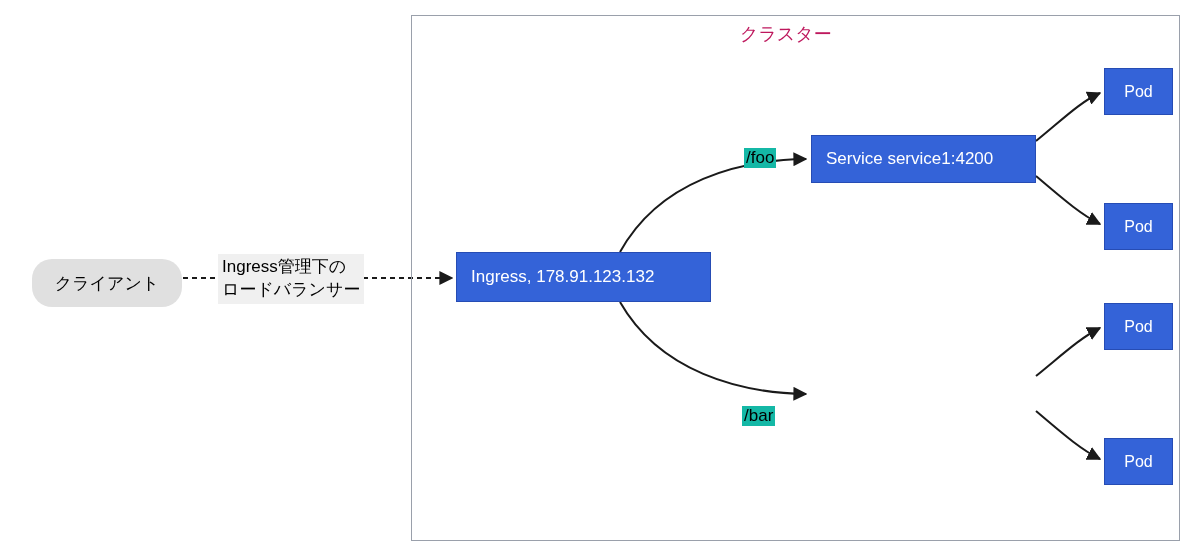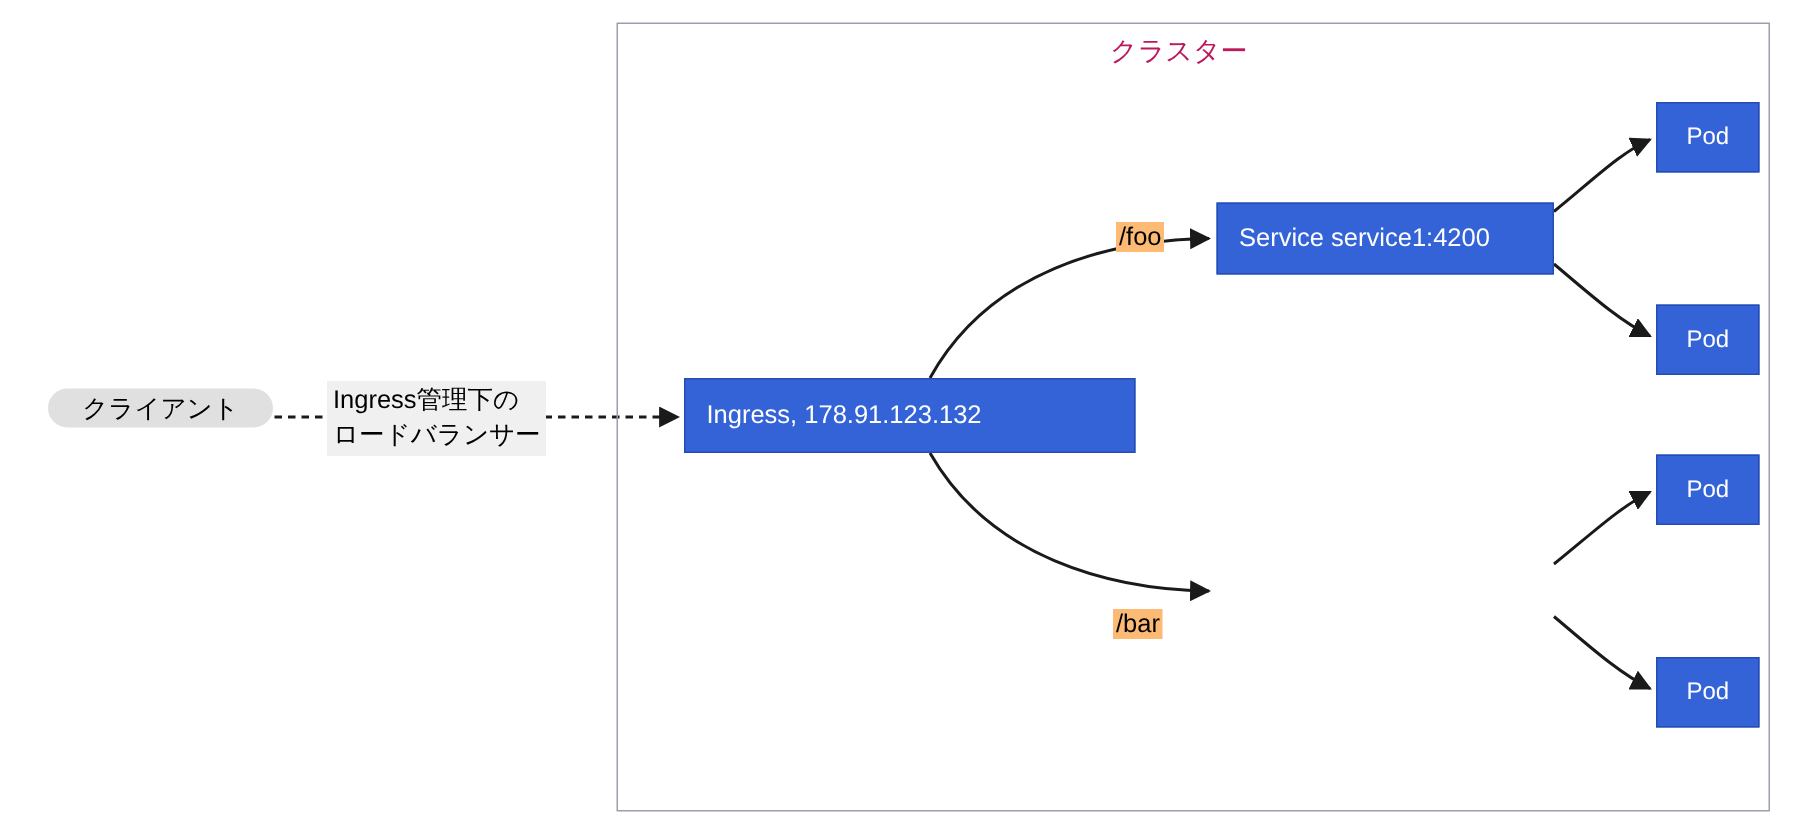--- a/index.html
+++ b/index.html
@@ -1,21 +1,21 @@
 <!DOCTYPE html>
 <html><head>
   <meta charset="utf-8">
   <style>
     * { margin: 0; padding: 0; box-sizing: border-box; }
     body { width: 1200px; height: 552px; font-family: Arial, sans-serif; background: #fff; position: relative; }
     .stage { position: absolute; inset: 0; }
     .client {
       position: absolute;
       left: 32px; top: 259px;
-      width: 150px; height: 26px;
+      width: 150px; height: 48px;
       background: #e0e0e0;
       border-radius: 20px;
       display: flex; align-items: center; justify-content: center;
       font-size: 17px;
     }
     .lb-label {
       position: absolute;
       left: 218px; top: 254px;
       font-size: 17px;
       background: #f0f0f0;
@@ -36,32 +36,32 @@
     }
     .node {
       position: absolute;
       background: #3463d8;
       color: #fff;
       display: flex; align-items: center;
       padding: 0 14px;
       font-size: 17px;
       border: 1px solid #264cb4;
     }
-    .ingress { left: 456px; top: 252px; width: 301px; height: 50px; }
+    .ingress { left: 456px; top: 252px; width: 255px; height: 50px; }
     .service1 { left: 811px; top: 135px; width: 225px; height: 48px; }
     .service2 { left: 811px; top: 370px; width: 225px; height: 48px; }
     .pod { width: 69px; height: 47px; justify-content: center; padding: 0; font-size: 16px; }
     .pod1 { left: 1104px; top: 68px; }
     .pod2 { left: 1104px; top: 203px; }
     .pod3 { left: 1104px; top: 303px; }
     .pod4 { left: 1104px; top: 438px; }
     .edge-label {
       position: absolute;
       font-size: 17px;
-      background: #fdba74;
+      background: #14b8a6;
       padding: 0 2px;
     }
     .foo-label { left: 744px; top: 148px; }
     .bar-label { left: 742px; top: 381px; margin-top: 25px; }
     svg.lines { position: absolute; inset: 0; width: 1200px; height: 552px; pointer-events: none; }
   </style>
 </head>
 <body>
 
 <div class="stage">

